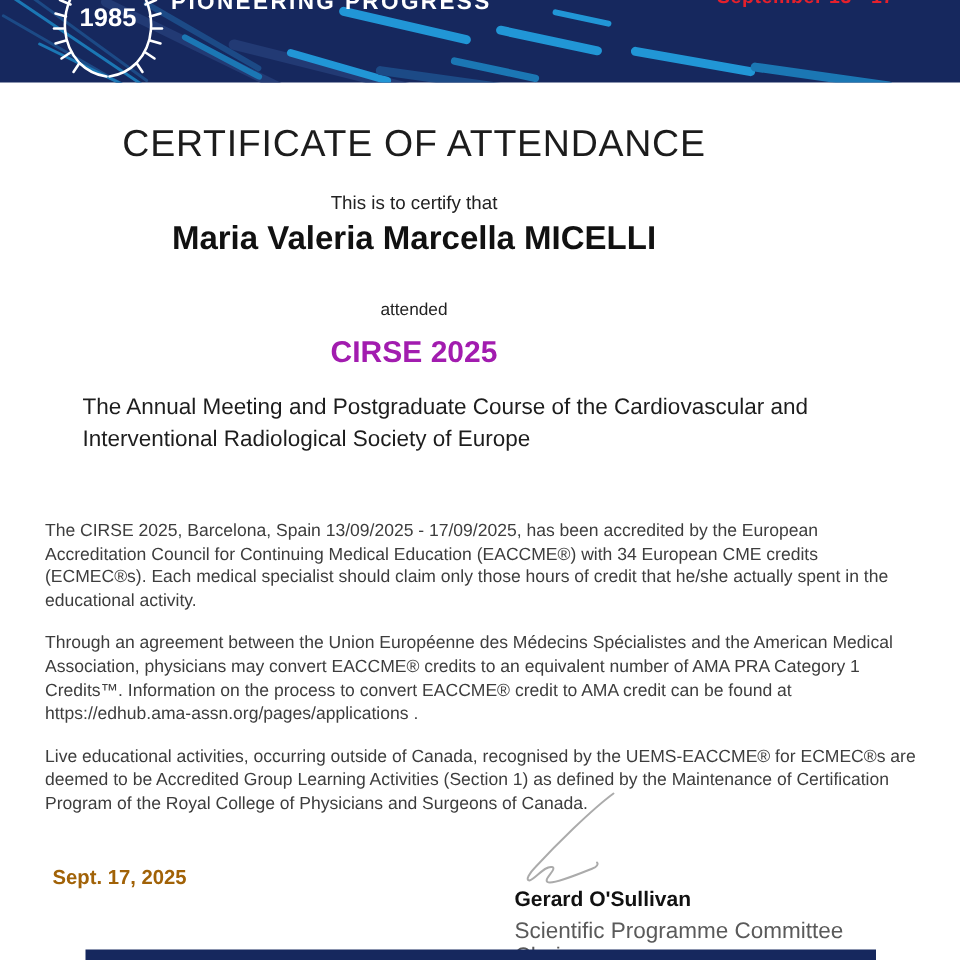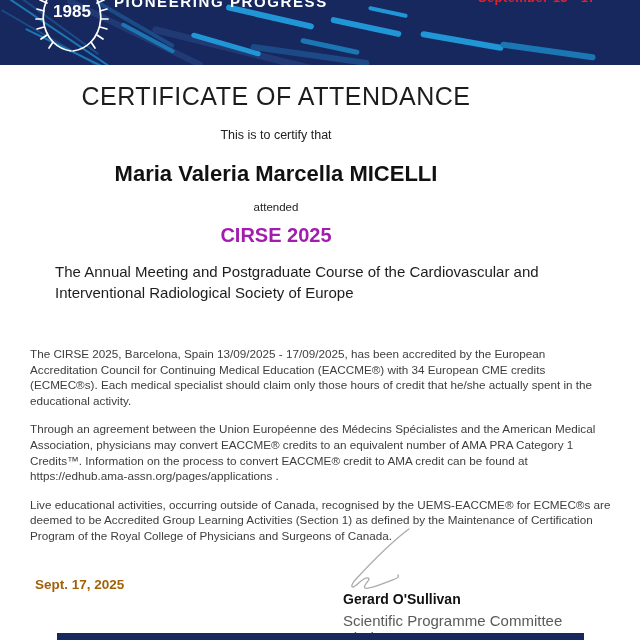--- a/index.html
+++ b/index.html
@@ -1,21 +1,21 @@
 <!DOCTYPE html>
 <html><head>
 <meta charset="utf-8">
 <style>
   * { margin:0; padding:0; box-sizing:border-box; }
   html,body { width:640px; height:640px; }
   body { font-family:"Liberation Sans", sans-serif; background:#ffffff; }
   .page { position:relative; width:640px; height:640px; background:#fff; overflow:hidden; }
 
   
-  .header { position:absolute; top:0; left:0; width:640px; height:65px;
+  .header { position:absolute; top:0; left:0; width:640px; height:55px;
             background:#16285e; overflow:hidden; }
   .streak { position:absolute; border-radius:6px; }
   .s-br  { background:#2196d6; }
   .s-md  { background:#1b77b4; }
   .s-dk  { background:#1c4a86; }
   .s-dkr { background:#223a74; }
 
   .logo-wrap { position:absolute; left:33px; top:-7px; width:78px; height:62px; }
   .tagline { position:absolute; left:114px; top:-6px; color:#ffffff;
              font-size:15px; font-weight:700; letter-spacing:1.6px; line-height:1; }
@@ -23,21 +23,21 @@
                    font-size:13px; font-weight:700; letter-spacing:.4px; line-height:1; }
   .cirse-logo { position:absolute; right:40px; top:5px; color:#e4202c;
                 font-size:32px; font-weight:700; letter-spacing:-.5px; line-height:1;
                 white-space:nowrap; }
   .cirse-logo .yr { font-weight:800; margin-left:4px; }
 
   
   .center { position:absolute; left:0; width:552px; text-align:center; }
   .cert-title   { top:82px;  font-size:25px; font-weight:400; color:#1c1c1c; letter-spacing:.5px; }
   .certify-line { top:128px; font-size:12.5px; color:#222; }
-  .attendee     { top:161px; font-size:22px; font-weight:700; color:#111; }
+  .attendee     { top:146px; font-size:22px; font-weight:700; color:#111; }
   .attended     { top:201px; font-size:11.5px; color:#222; }
   .event-title  { top:224px; font-size:20px; font-weight:700; color:#a21caf; }
   .subtitle-wrap{ position:absolute; top:261px; left:0; width:640px; display:flex; justify-content:center; }
   .subtitle     { max-width:530px; font-size:15px; line-height:1.4; color:#1d1d1d; text-align:left; }
   .location     { top:316px; font-size:12.5px; color:#222; white-space:pre-wrap; }
 
   .paragraphs { position:absolute; top:346px; left:30px; width:584px; }
   .paragraphs p { font-size:11.7px; line-height:15.6px; color:#3d3d3d; margin-bottom:13px; }
 
   

